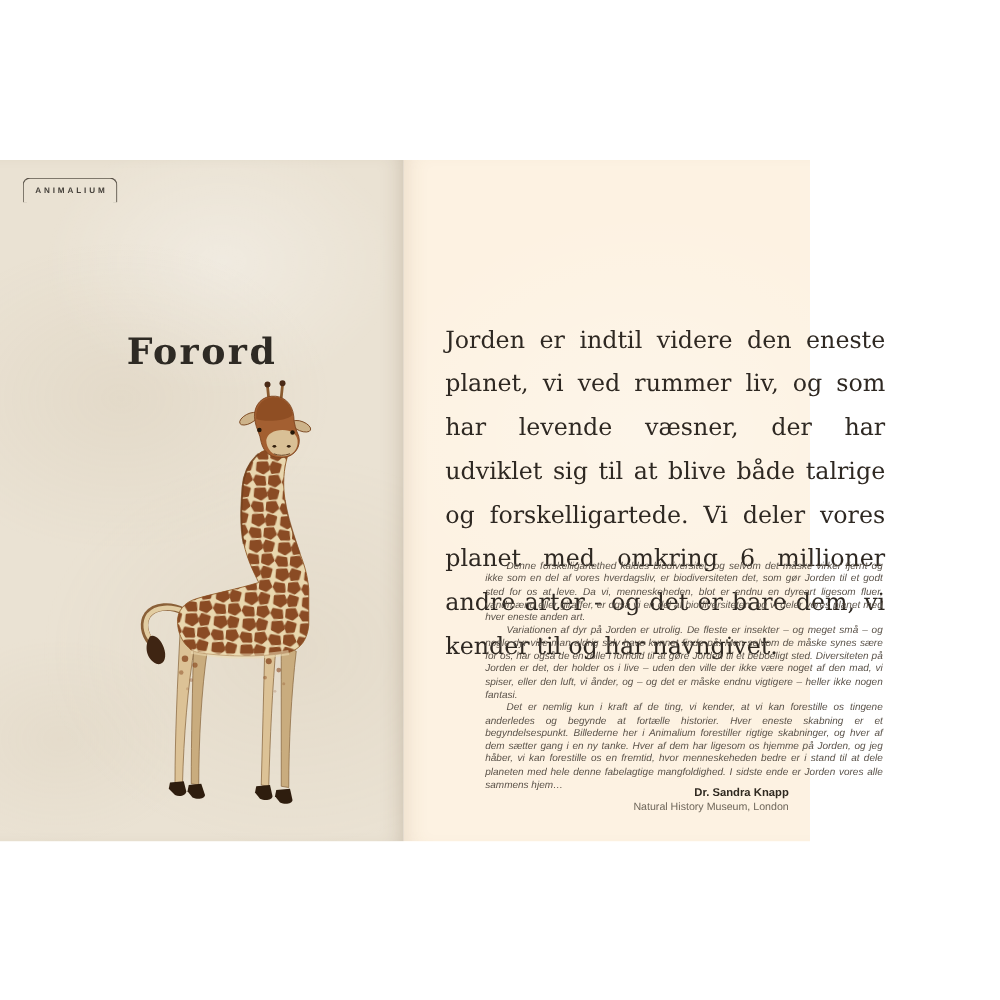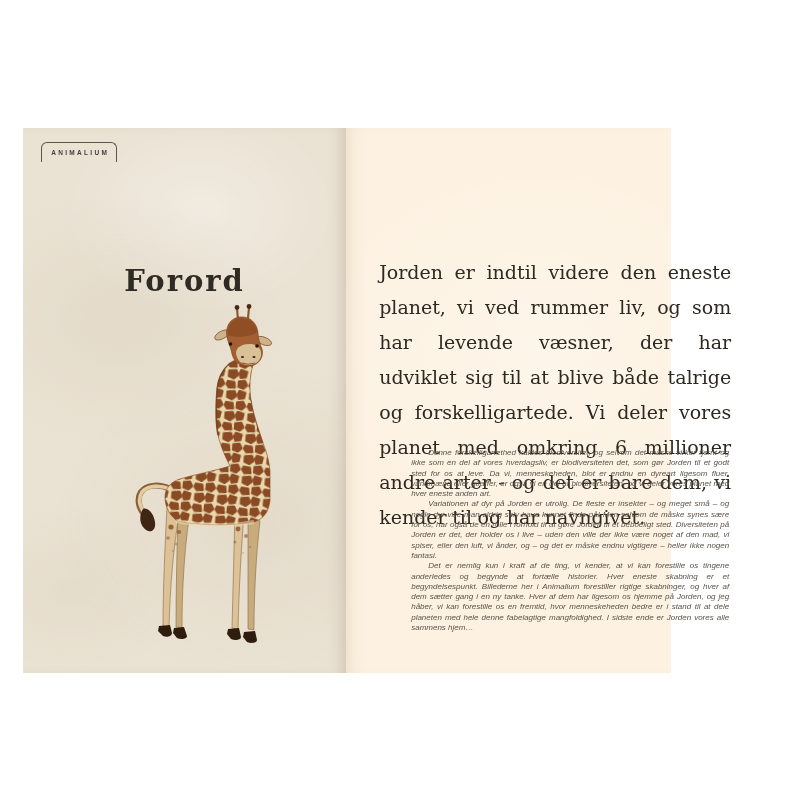--- a/index.html
+++ b/index.html
@@ -1,18 +1,18 @@
 <!DOCTYPE html>
 <html><head>
 <meta charset="utf-8">
 <style>
   html,body{margin:0;padding:0;}
   body{width:800px;height:800px;background:#ffffff;overflow:hidden;}
   .canvas{position:relative;width:800px;height:800px;background:#ffffff;}
-  .spread{position:absolute;left:0;top:128px;width:648px;height:545px;display:flex;padding-left:23px;}
+  .spread{position:absolute;left:0;top:128px;width:648px;height:545px;display:flex;}
 
   .page{position:relative;height:100%;}
   .page-left{
     width:399px;
     background:
       radial-gradient(240px 180px at 30% 35%, rgba(166,146,114,0.10), transparent 70%),
       radial-gradient(280px 220px at 72% 72%, rgba(166,146,114,0.09), transparent 72%),
       radial-gradient(200px 150px at 55% 15%, rgba(255,255,255,0.30), transparent 70%),
       radial-gradient(160px 120px at 15% 85%, rgba(166,146,114,0.08), transparent 70%),
       #eae2d3;
@@ -174,16 +174,20 @@
 
     <div class="page page-right">
       <p class="intro">Jorden er indtil videre den eneste planet, vi ved rummer liv, og som har levende væsner, der har udviklet sig til at blive både talrige og forskelligartede. Vi deler vores planet med omkring 6 millioner andre arter - og det er bare dem, vi kender til og har navngivet.</p>
 
       <div class="body-text">
         <p>Denne forskelligartethed kaldes biodiversitet, og selvom det måske virker fjernt og ikke som en del af vores hverdagsliv, er biodiversiteten det, som gør Jorden til et godt sted for os at leve. Da vi, menneskeheden, blot er endnu en dyreart ligesom fluer, vandmænd eller giraffer, er også vi en del af biodiversiteten, og vi deler vores planet med hver eneste anden art.</p>
         <p>Variationen af dyr på Jorden er utrolig. De fleste er insekter – og meget små – og nogle dyr ville man aldrig selv have kunnet finde på! Men selvom de måske synes sære for os, har også de en rolle i forhold til at gøre Jorden til et beboeligt sted. Diversiteten på Jorden er det, der holder os i live – uden den ville der ikke være noget af den mad, vi spiser, eller den luft, vi ånder, og – og det er måske endnu vigtigere – heller ikke nogen fantasi.</p>
         <p>Det er nemlig kun i kraft af de ting, vi kender, at vi kan forestille os tingene anderledes og begynde at fortælle historier. Hver eneste skabning er et begyndelsespunkt. Billederne her i Animalium forestiller rigtige skabninger, og hver af dem sætter gang i en ny tanke. Hver af dem har ligesom os hjemme på Jorden, og jeg håber, vi kan forestille os en fremtid, hvor menneskeheden bedre er i stand til at dele planeten med hele denne fabelagtige mangfoldighed. I sidste ende er Jorden vores alle sammens hjem…</p>
       </div>
 
+      <div class="signature">
+        <div class="sig-name">Dr. Sandra Knapp</div>
+        <div class="sig-org">Natural History Museum, London</div>
+      </div>
     </div>
 
   </div>
 </div>
 
 </body></html>

